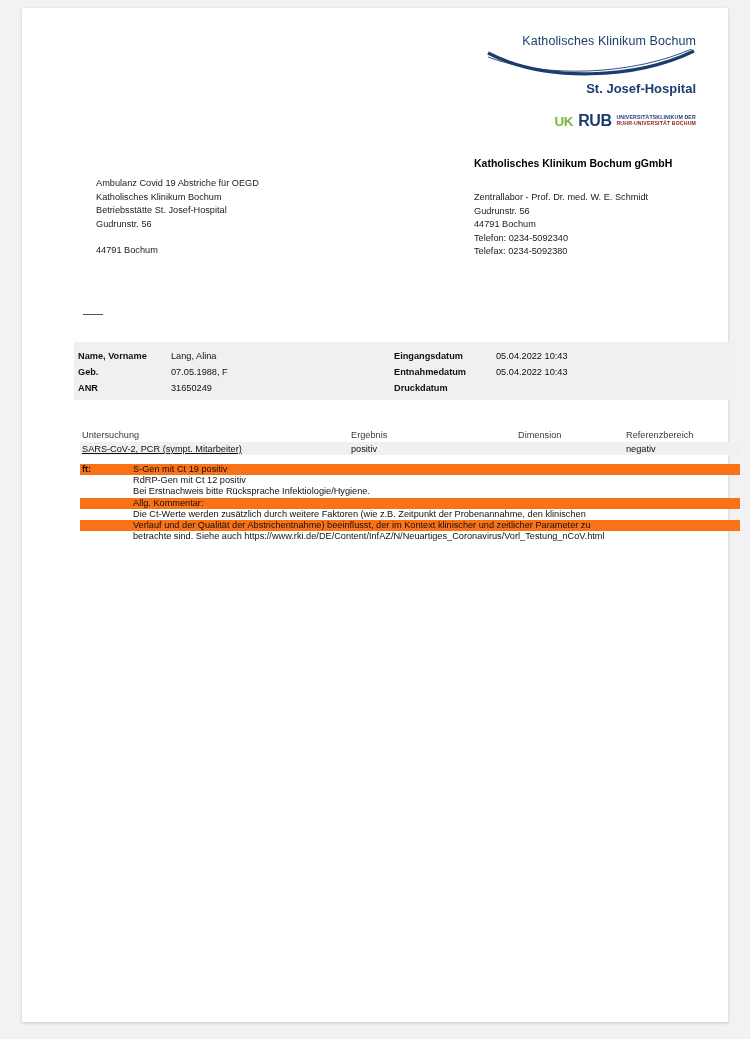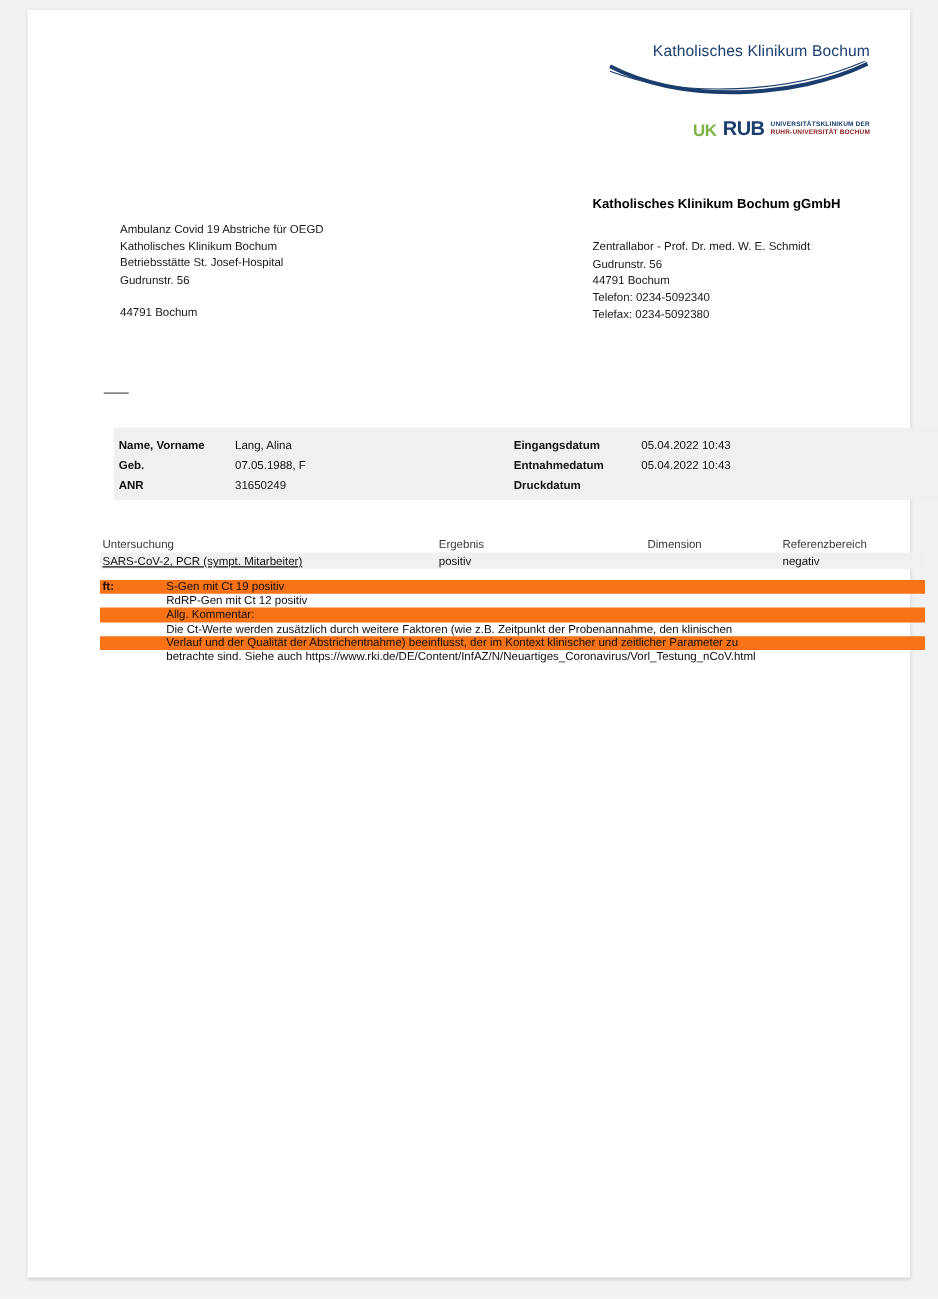--- a/index.html
+++ b/index.html
@@ -118,21 +118,21 @@
     position: absolute;
     left: 61px;
     top: 306px;
     width: 20px;
     border-top: 1px solid #555;
   }
 
   
   .patient-band {
     position: absolute;
-    left: 69px;
+    left: 52px;
     top: 334px;
     width: 660px;
     height: 58px;
     background: #f0f0f0;
   }
   .patient-band .row {
     position: absolute;
     font-size: 9.2px;
     color: #111;
   }
@@ -207,20 +207,21 @@
   <div class="inner">
 
     <div class="logo-block">
       <div class="logo-title">Katholisches Klinikum Bochum</div>
       <div class="swoosh">
         <svg width="210" height="30" viewBox="0 0 210 30">
           <path d="M2 4 C 60 34, 150 30, 208 2" fill="none" stroke="#1b3d6e" stroke-width="3.2"></path>
           <path d="M2 8 C 60 30, 148 26, 208 -1" fill="none" stroke="#1b3d6e" stroke-width="0.9"></path>
         </svg>
       </div>
+      <div class="logo-sub">St. Josef-Hospital</div>
       <div class="rub-line">
         <span class="rub-uk">UK</span>
         <span class="rub-rub">RUB</span>
         <span class="rub-text">
           <span>UNIVERSITÄTSKLINIKUM DER</span>
           <span class="second">RUHR-UNIVERSITÄT BOCHUM</span>
         </span>
       </div>
     </div>
 
@@ -275,20 +276,23 @@
     </div>
 
     <div class="comments">
       <div class="cline striped">
         <span class="ft">ft:</span>
         <span class="txt">S-Gen mit Ct 19 positiv</span>
       </div>
       <div class="cline">
         <span class="txt">RdRP-Gen mit Ct 12 positiv</span>
       </div>
+      <div class="cline">
+        <span class="txt">Bei Erstnachweis bitte Rücksprache Infektiologie/Hygiene.</span>
+      </div>
       <div class="cline striped">
         <span class="txt">Allg. Kommentar:</span>
       </div>
       <div class="cline">
         <span class="txt">Die Ct-Werte werden zusätzlich durch weitere Faktoren (wie z.B. Zeitpunkt der Probenannahme, den klinischen</span>
       </div>
       <div class="cline striped">
         <span class="txt">Verlauf und der Qualität der Abstrichentnahme) beeinflusst, der im Kontext klinischer und zeitlicher Parameter zu</span>
       </div>
       <div class="cline">

